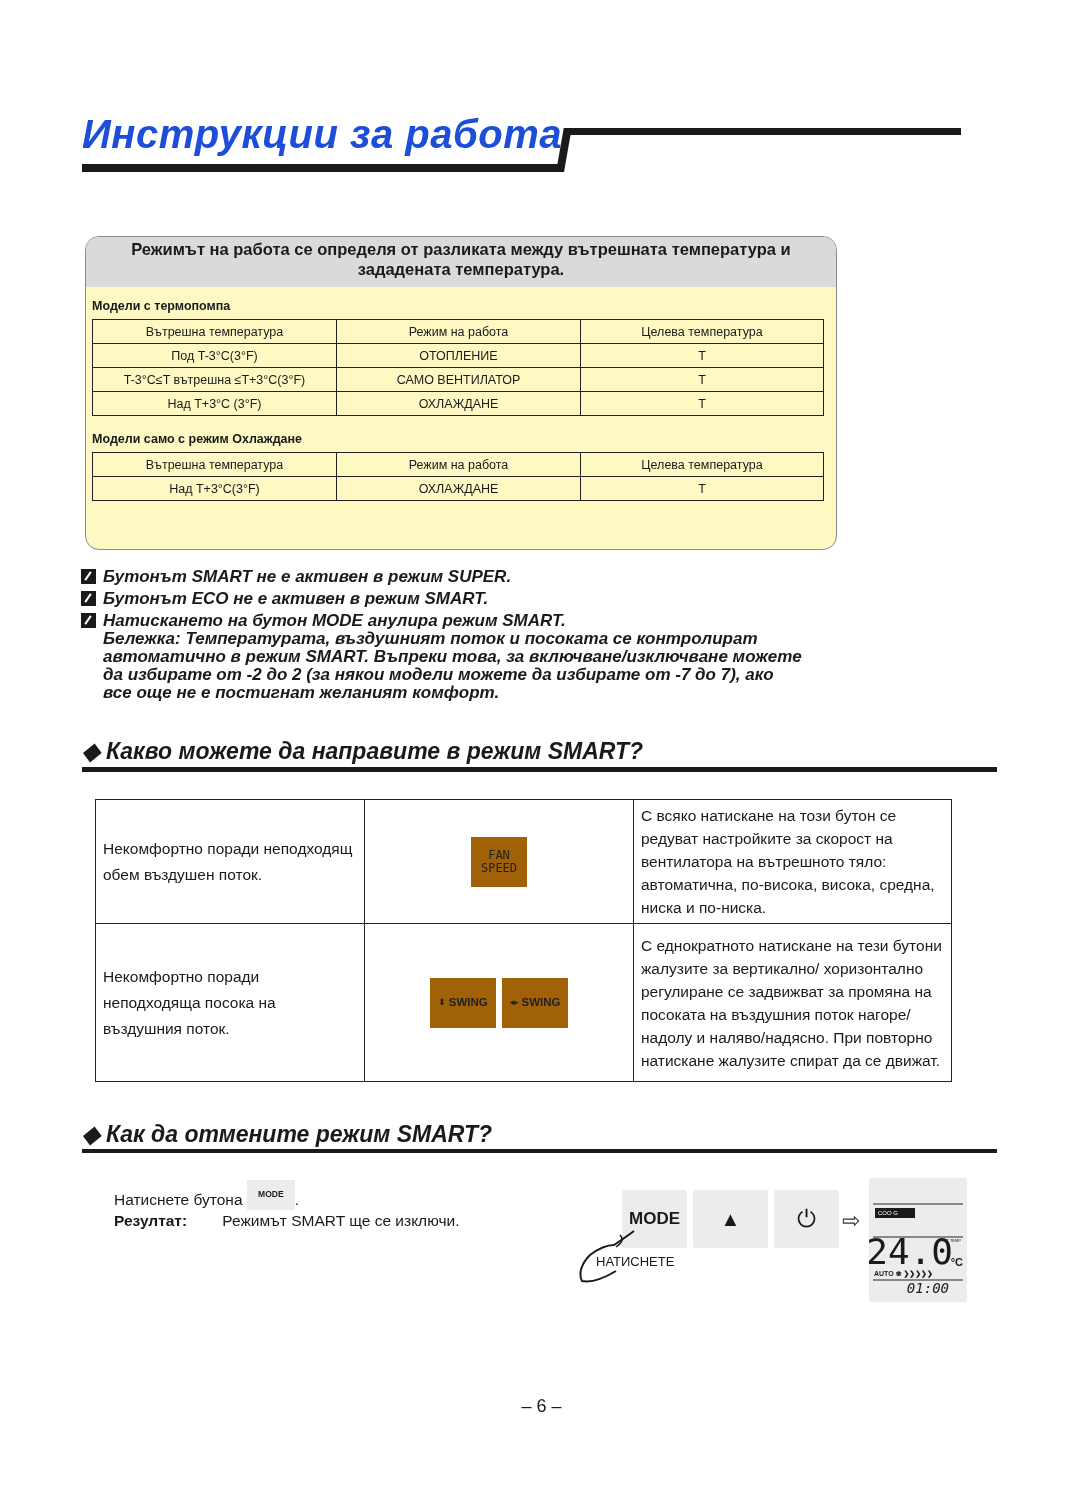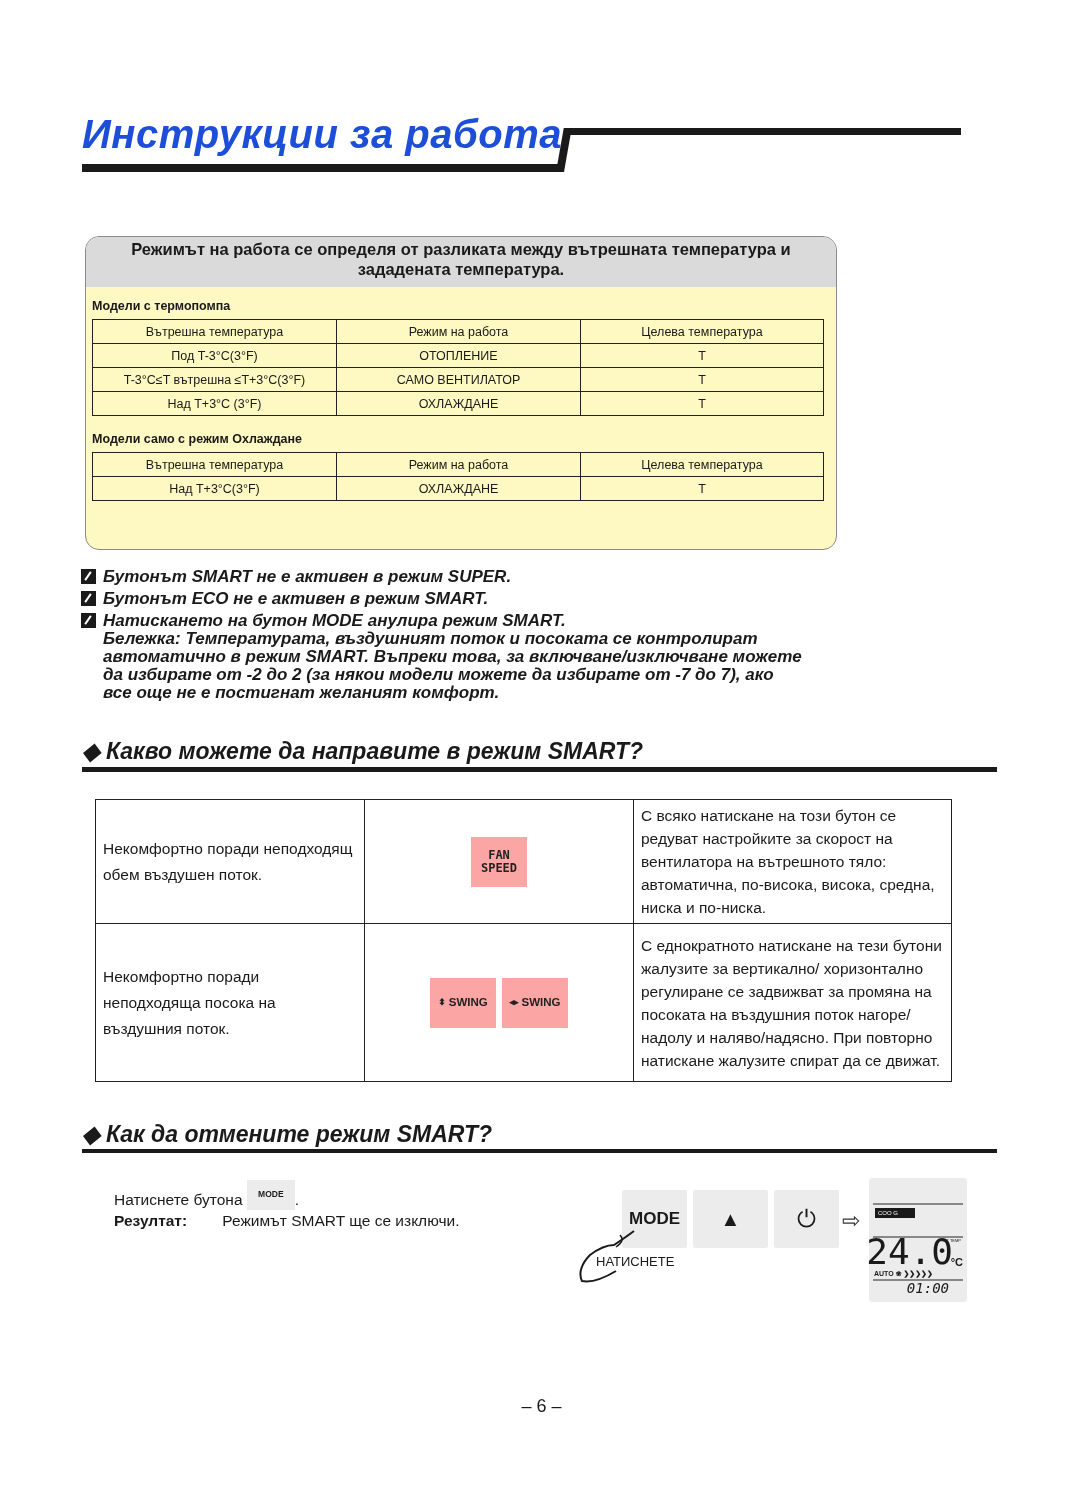--- a/index.html
+++ b/index.html
@@ -35,21 +35,21 @@
   .sec-title { position:absolute; left:82px; font-size:23px; font-weight:bold; font-style:italic; color:#1a1a1a; }
   .sec-line { position:absolute; left:82px; width:915px; height:5px; background:#1a1a1a; }
 
   
   table.st { position:absolute; left:95px; top:799px; width:857px; border-collapse:collapse; font-size:15.5px; }
   table.st td, table.st th { border:1.2px solid #222; padding:0 7px; vertical-align:middle; }
   table.st th { height:27px; font-weight:bold; text-align:center; }
   table.st td.c1 { width:254px; line-height:26px; }
   table.st td.c2 { width:254px; text-align:center; }
   table.st td.c3 { line-height:23px; padding-top:4px; padding-bottom:4px; }
-  .btn-img { display:inline-flex; align-items:center; justify-content:center; background:#fca5a5; font-weight:bold;
+  .btn-img { display:inline-flex; align-items:center; justify-content:center; background:#a16207; font-weight:normal;
              font-size:12px; line-height:13px; color:#222; vertical-align:middle; }
   .fan-btn { width:56px; height:50px; flex-direction:column; font-family:"DejaVu Sans Mono", monospace; }
   .swing-btn { width:66px; height:50px; margin:0 3px; font-size:11.5px; }
   .swing-btn span { margin-right:3px; font-size:9px; }
 
   
   .cancel-text { position:absolute; left:114px; top:1180px; font-size:15.5px; line-height:21px; }
   .mode-inline { display:inline-flex; width:48px; height:30px; background:#ececec; font-size:8.5px; font-weight:bold;
                  align-items:flex-start; justify-content:center; padding-top:4px; box-sizing:border-box; vertical-align:bottom; }
   .result-label { font-weight:bold; display:inline-block; width:104px; }

